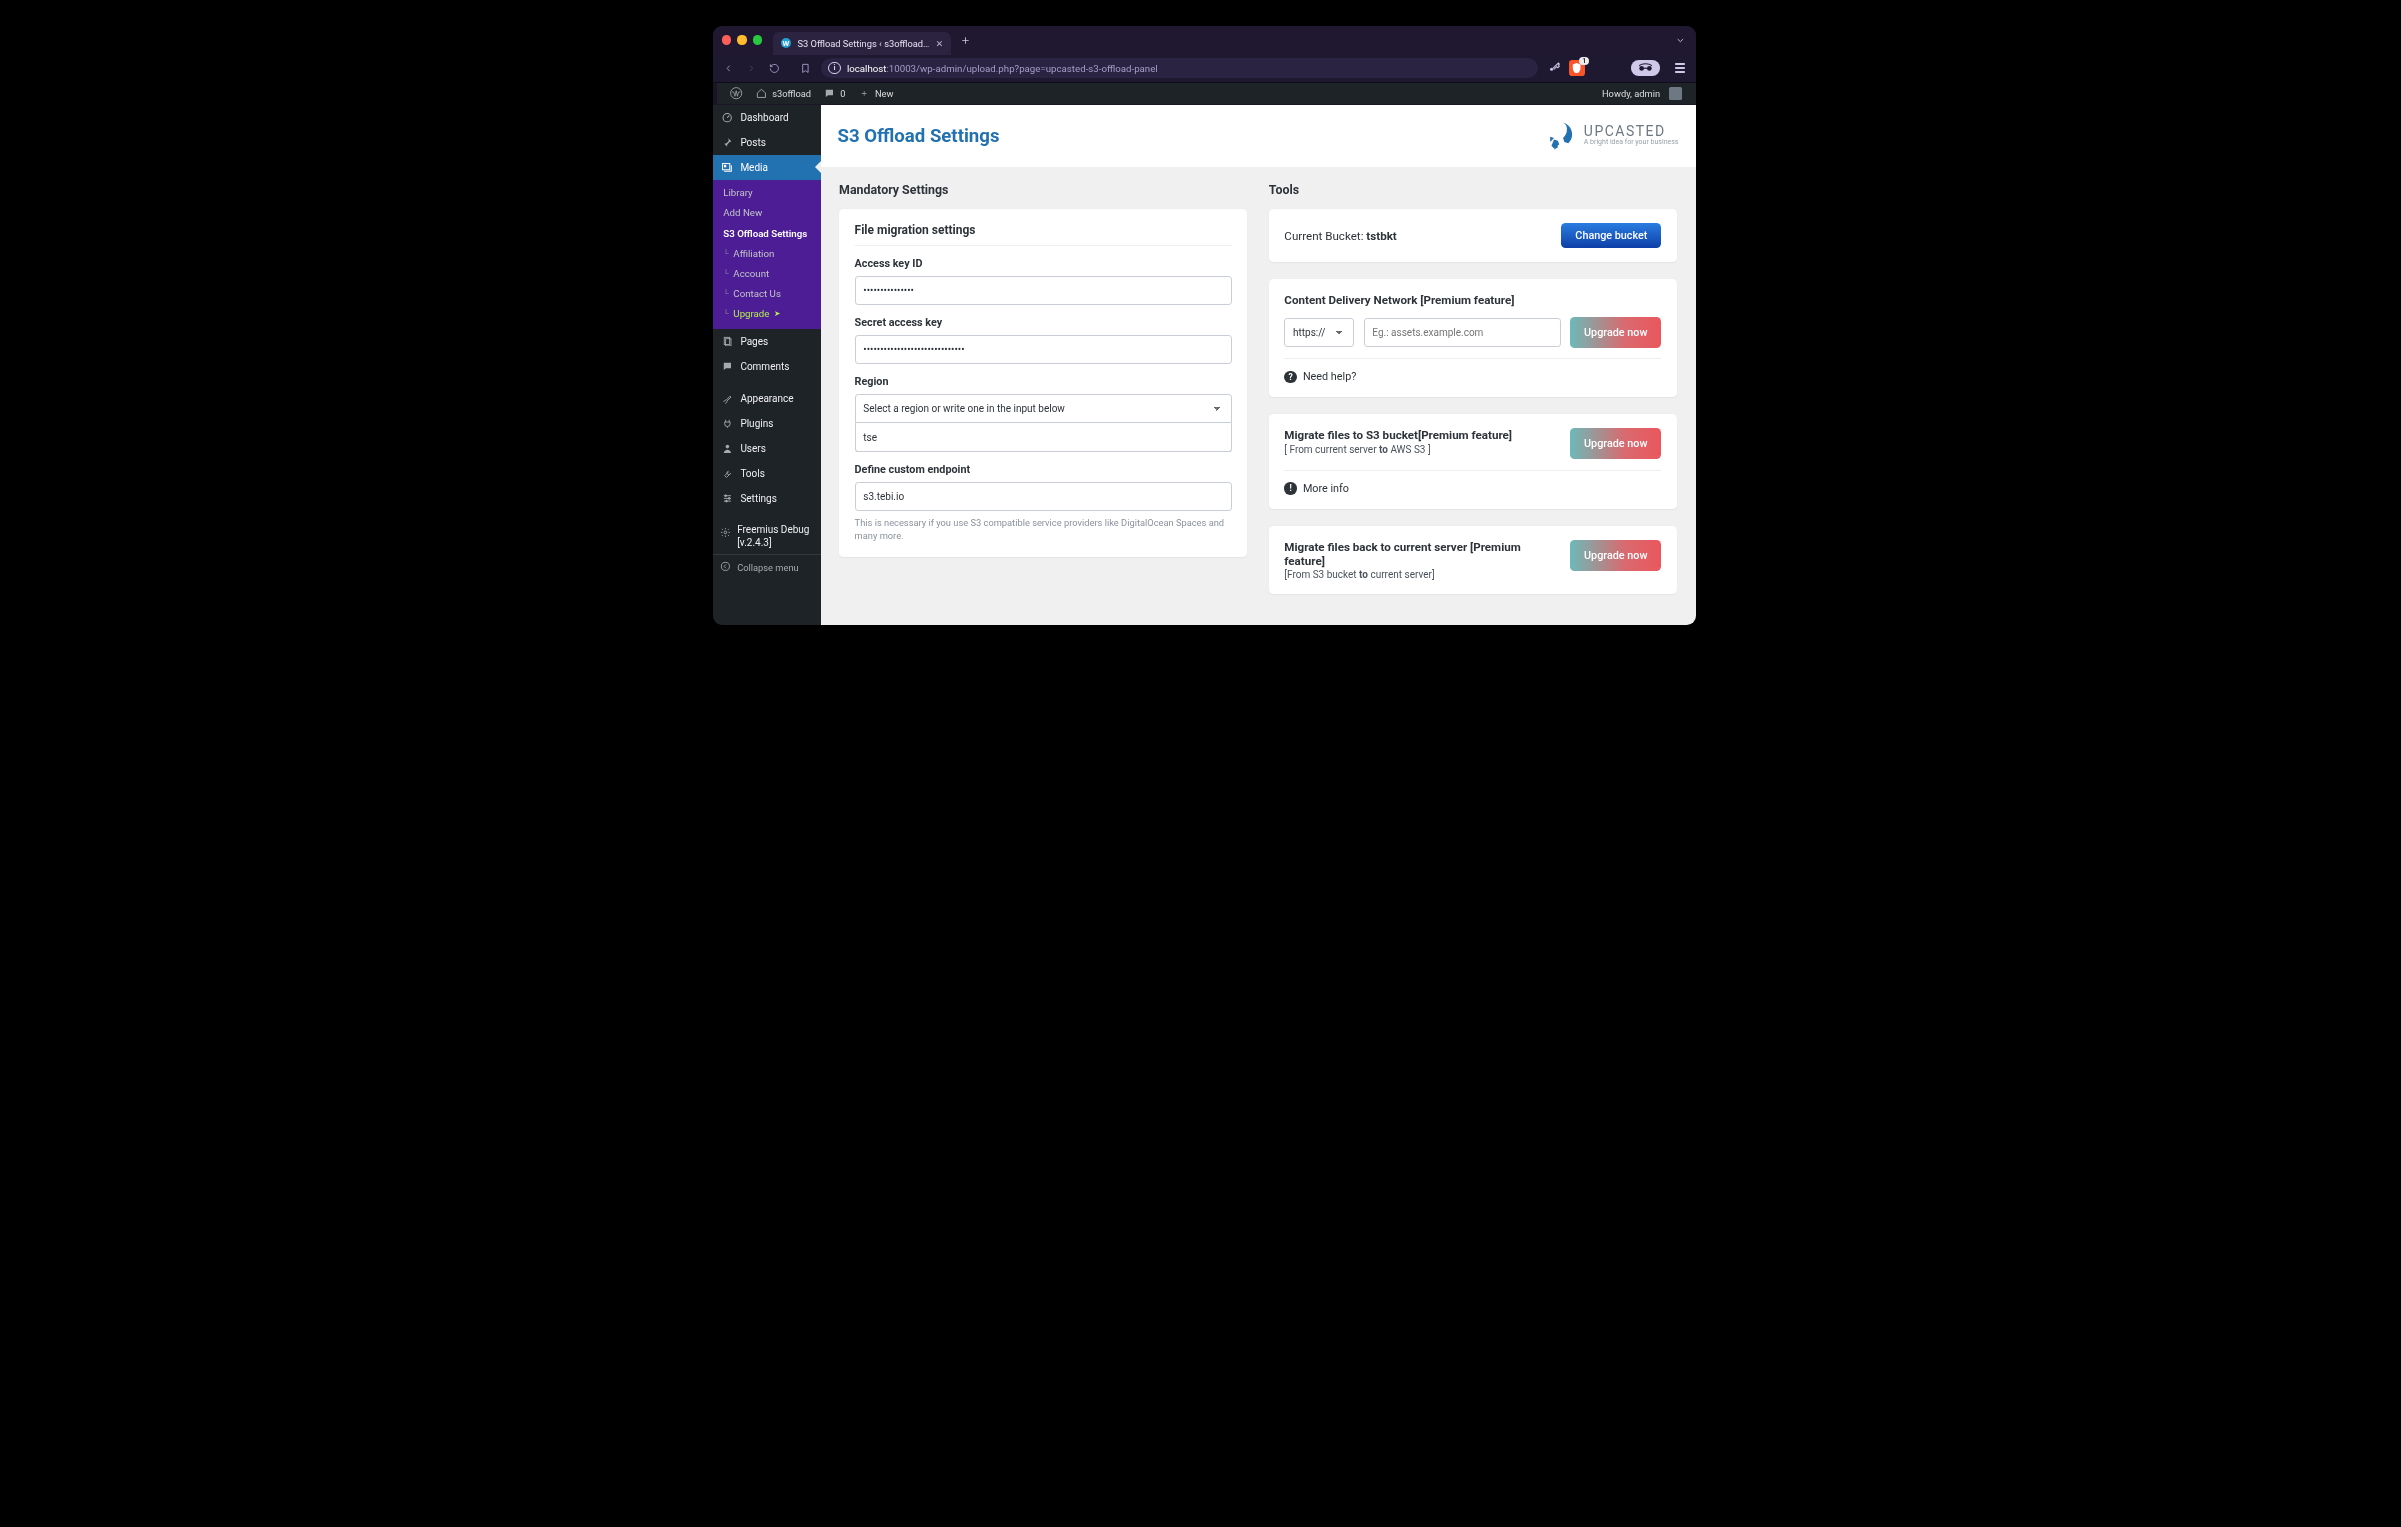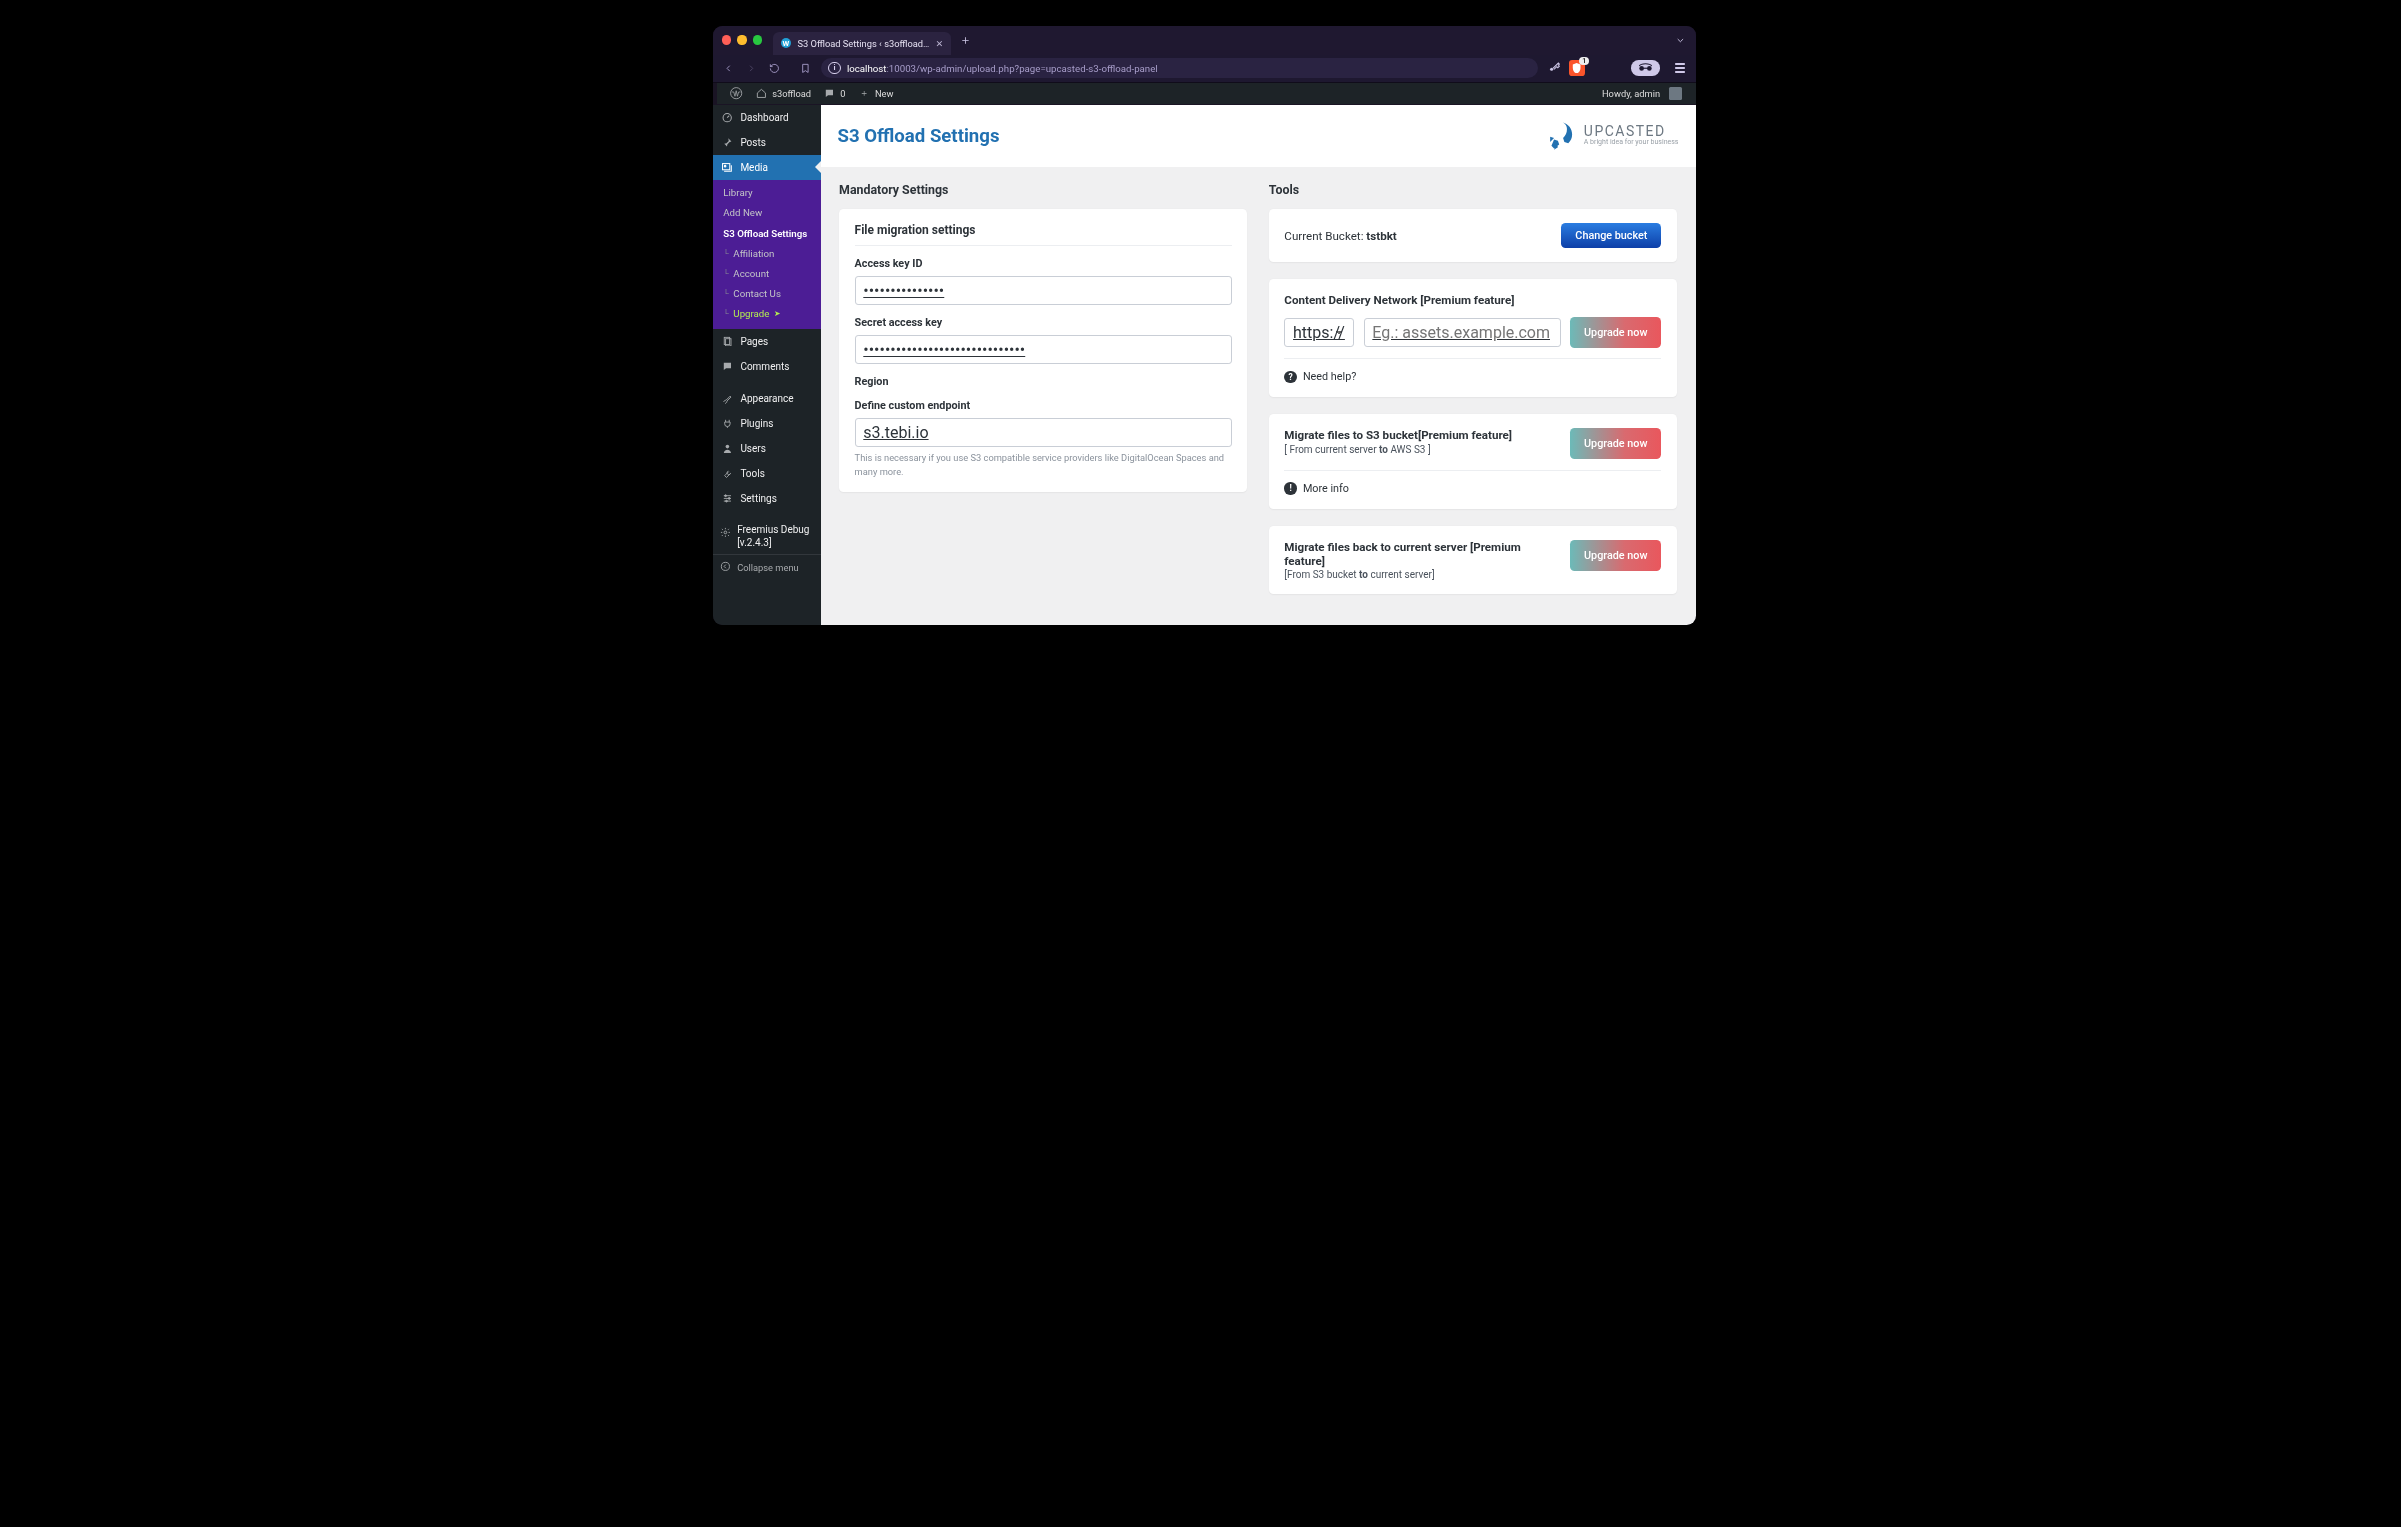--- a/index.html
+++ b/index.html
@@ -104,21 +104,21 @@
 
 .card{
   background:#fff; border-radius:4.6px; box-shadow:0 0.8px 1.5px rgba(0,0,0,.05);
   padding:14px 15.5px; margin-bottom:17px;
 }
 .card h3{ font-size:12px; font-weight:700; color:#2d3339; margin-bottom:7.7px; }
 .card hr{ border:none; border-top:0.8px solid #eceef1; margin:3.1px 0 10.8px; }
 .label{ font-size:10.8px; font-weight:700; color:#2d3339; margin:10.8px 0 6.2px; display:block; }
 .input, .select{
   width:100%; height:29px; border:0.8px solid #c9ced6; border-radius:3.1px; padding:0 7.7px;
-  font-size:16px; color:#2d3339; background:#fff;text-decoration:underline;
+  font-size:10px; color:#2d3339; background:#fff;
 }
 .select{ appearance:none; background-image: linear-gradient(45deg, transparent 50%, #666 50%), linear-gradient(135deg, #666 50%, transparent 50%);
   background-position: calc(100% - 14px) 12.4px, calc(100% - 10px) 12.4px; background-size:3.9px 3.9px; background-repeat:no-repeat; }
 .stack{ display:flex; flex-direction:column; }
 .stack .input:first-child{ border-bottom-left-radius:0; border-bottom-right-radius:0; }
 .stack .input:last-child{ border-top:none; border-top-left-radius:0; border-top-right-radius:0; }
 .help{ font-size:9.3px; color:#8a929c; margin-top:4.6px; line-height:1.45; }
 
 .tool-row{ display:flex; align-items:center; }
 .bucket-lab{ font-size:11.6px; color:#2d3339; }
@@ -420,20 +420,26 @@
         <div class="col">
           <div class="h2">Mandatory Settings</div>
           <div class="card">
             <h3>File migration settings</h3>
             <hr>
             <label class="label">Access key ID</label>
             <input class="input" type="password" value="•••••••••••••••" style="">
             <label class="label">Secret access key</label>
             <input class="input" type="password" value="••••••••••••••••••••••••••••••" style="">
             <label class="label">Region</label>
+            <div class="stack">
+              <select class="input select">
+                <option>Select a region or write one in the input below</option>
+              </select>
+              <input class="input" value="tse" style="">
+            </div>
             <label class="label">Define custom endpoint</label>
             <input class="input" value="s3.tebi.io" style="">
             <div class="help">This is necessary if you use S3 compatible service providers like DigitalOcean Spaces and many more.</div>
           </div>
         </div>
 
         <div class="col">
           <div class="h2">Tools</div>
 
           <div class="card">

